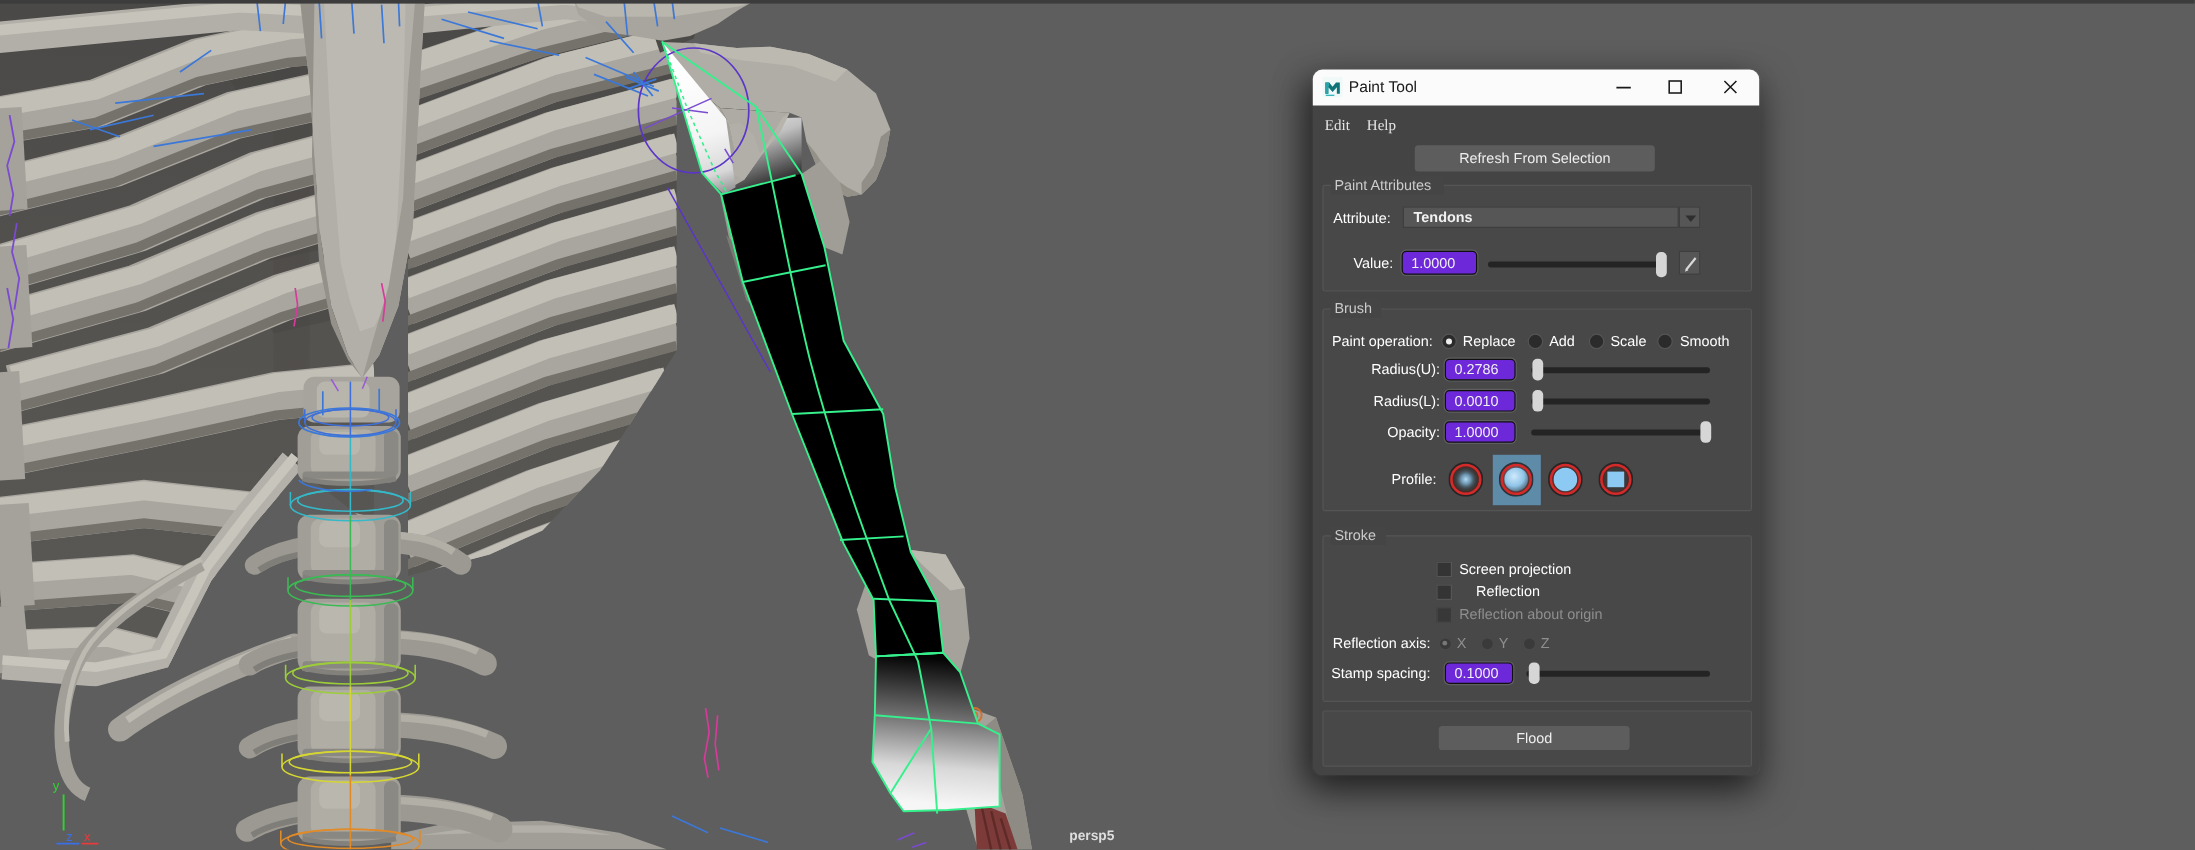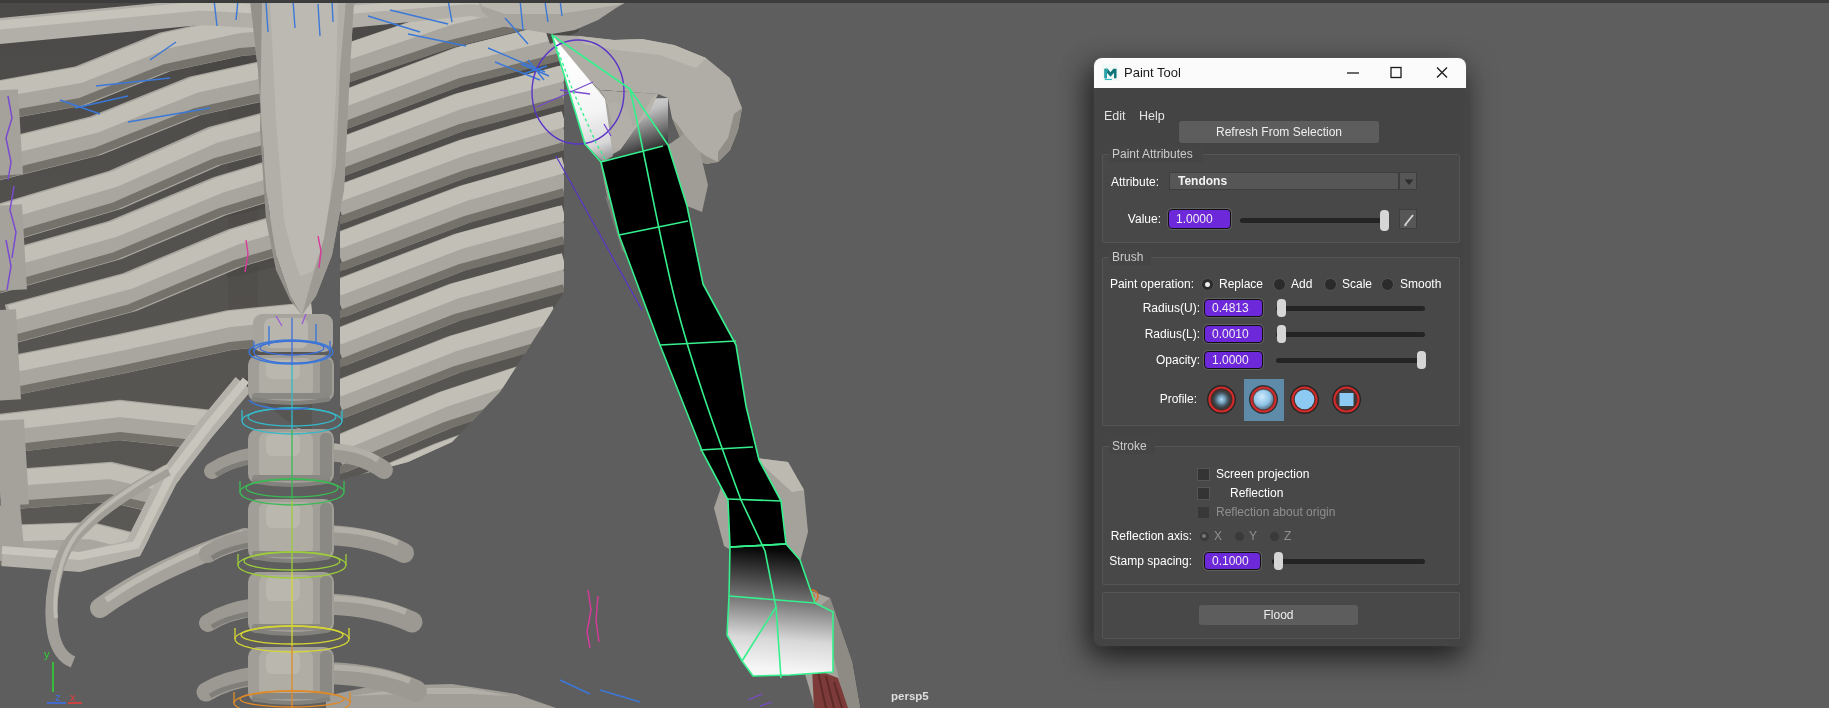--- a/index.html
+++ b/index.html
@@ -2,21 +2,21 @@
 <html><head><meta charset="utf-8"><style>
 html,body{margin:0;padding:0;width:1829px;height:708px;overflow:hidden;background:#5e5e5e;
   font-family:"Liberation Sans",sans-serif;}
 #stage{position:relative;width:1829px;height:708px;}
 #dlg{position:absolute;background:#444444;border-radius:8px;
   box-shadow:0 12px 30px rgba(0,0,0,0.5), -10px 8px 26px rgba(0,0,0,0.32), 0 0 0 1px rgba(112,112,112,0.55);}
 .titlebar{position:absolute;left:0;top:0;right:0;height:30px;background:#fbfbfb;
   border-radius:8px 8px 0 0;}
 .title-text{position:absolute;left:30px;top:7px;font-size:13px;color:#1a1a1a;text-align:center;}
 .menubar{position:absolute;left:0;top:30px;right:0;height:26px;}
-.menubar span{position:absolute;top:21px;font-size:12.5px;color:#e4e4e4;}
+.menubar span{position:absolute;top:9px;font-size:12.5px;color:#e4e4e4;font-family:Liberation Serif, serif;}
 .btn{position:absolute;background:#5d5d5d;border-radius:3px;color:#eeeeee;font-size:12px;
   text-align:center;}
 .frame{position:absolute;background:#484848;border:1px solid #555555;border-radius:2px;}
 .flab{position:absolute;background:#454545;color:#cccccc;font-size:12px;padding:0 3px;height:16px;line-height:16px;}
 .lb{position:absolute;color:#ffffff;font-size:12px;height:16px;line-height:16px;white-space:nowrap;}
 .lb.dis{color:#8f8f8f;}
 .inp{position:absolute;background:#6d28d9;border:1px solid #101010;border-radius:4px;
   color:#f0f0f0;font-size:12px;padding-left:7px;box-sizing:border-box;
   box-shadow:0 0 0 1px rgba(105,105,105,0.7);}
 .combo{position:absolute;background:#565656;border:1px solid #3e3e3e;color:#f2f2f2;
@@ -378,21 +378,21 @@
 <div class="lb" style="right:272px;top:218px">Paint operation:</div>
 <div class="radio rchk" style="left:106.5px;top:219.5px"></div>
 <div class="lb" style="left:125px;top:218px;text-align:left">Replace</div>
 <div class="radio" style="left:178.5px;top:219.5px"></div>
 <div class="lb" style="left:197px;top:218px;text-align:left">Add</div>
 <div class="radio" style="left:229.5px;top:219.5px"></div>
 <div class="lb" style="left:248px;top:218px;text-align:left">Scale</div>
 <div class="radio" style="left:286.5px;top:219.5px"></div>
 <div class="lb" style="left:306px;top:218px;text-align:left">Smooth</div>
 <div class="lb" style="right:266px;top:242px">Radius(U):</div>
-<div class="inp" style="left:110px;top:241px;width:59px;height:18px;line-height:16px">0.4813</div>
+<div class="inp" style="left:110px;top:241px;width:59px;height:18px;line-height:16px">0.2786</div>
 <div class="track" style="left:182px;top:248px;width:149px"></div>
       <div class="handle" style="left:182.5px;top:241px;height:18px"></div>
 <div class="lb" style="right:266px;top:268px">Radius(L):</div>
 <div class="inp" style="left:110px;top:267px;width:59px;height:18px;line-height:16px">0.0010</div>
 <div class="track" style="left:182px;top:274px;width:149px"></div>
       <div class="handle" style="left:182.5px;top:267px;height:18px"></div>
 <div class="lb" style="right:266px;top:294px">Opacity:</div>
 <div class="inp" style="left:110px;top:293px;width:59px;height:18px;line-height:16px">1.0000</div>
 <div class="track" style="left:182px;top:300px;width:149px"></div>
       <div class="handle" style="left:322.5px;top:293px;height:18px"></div>

